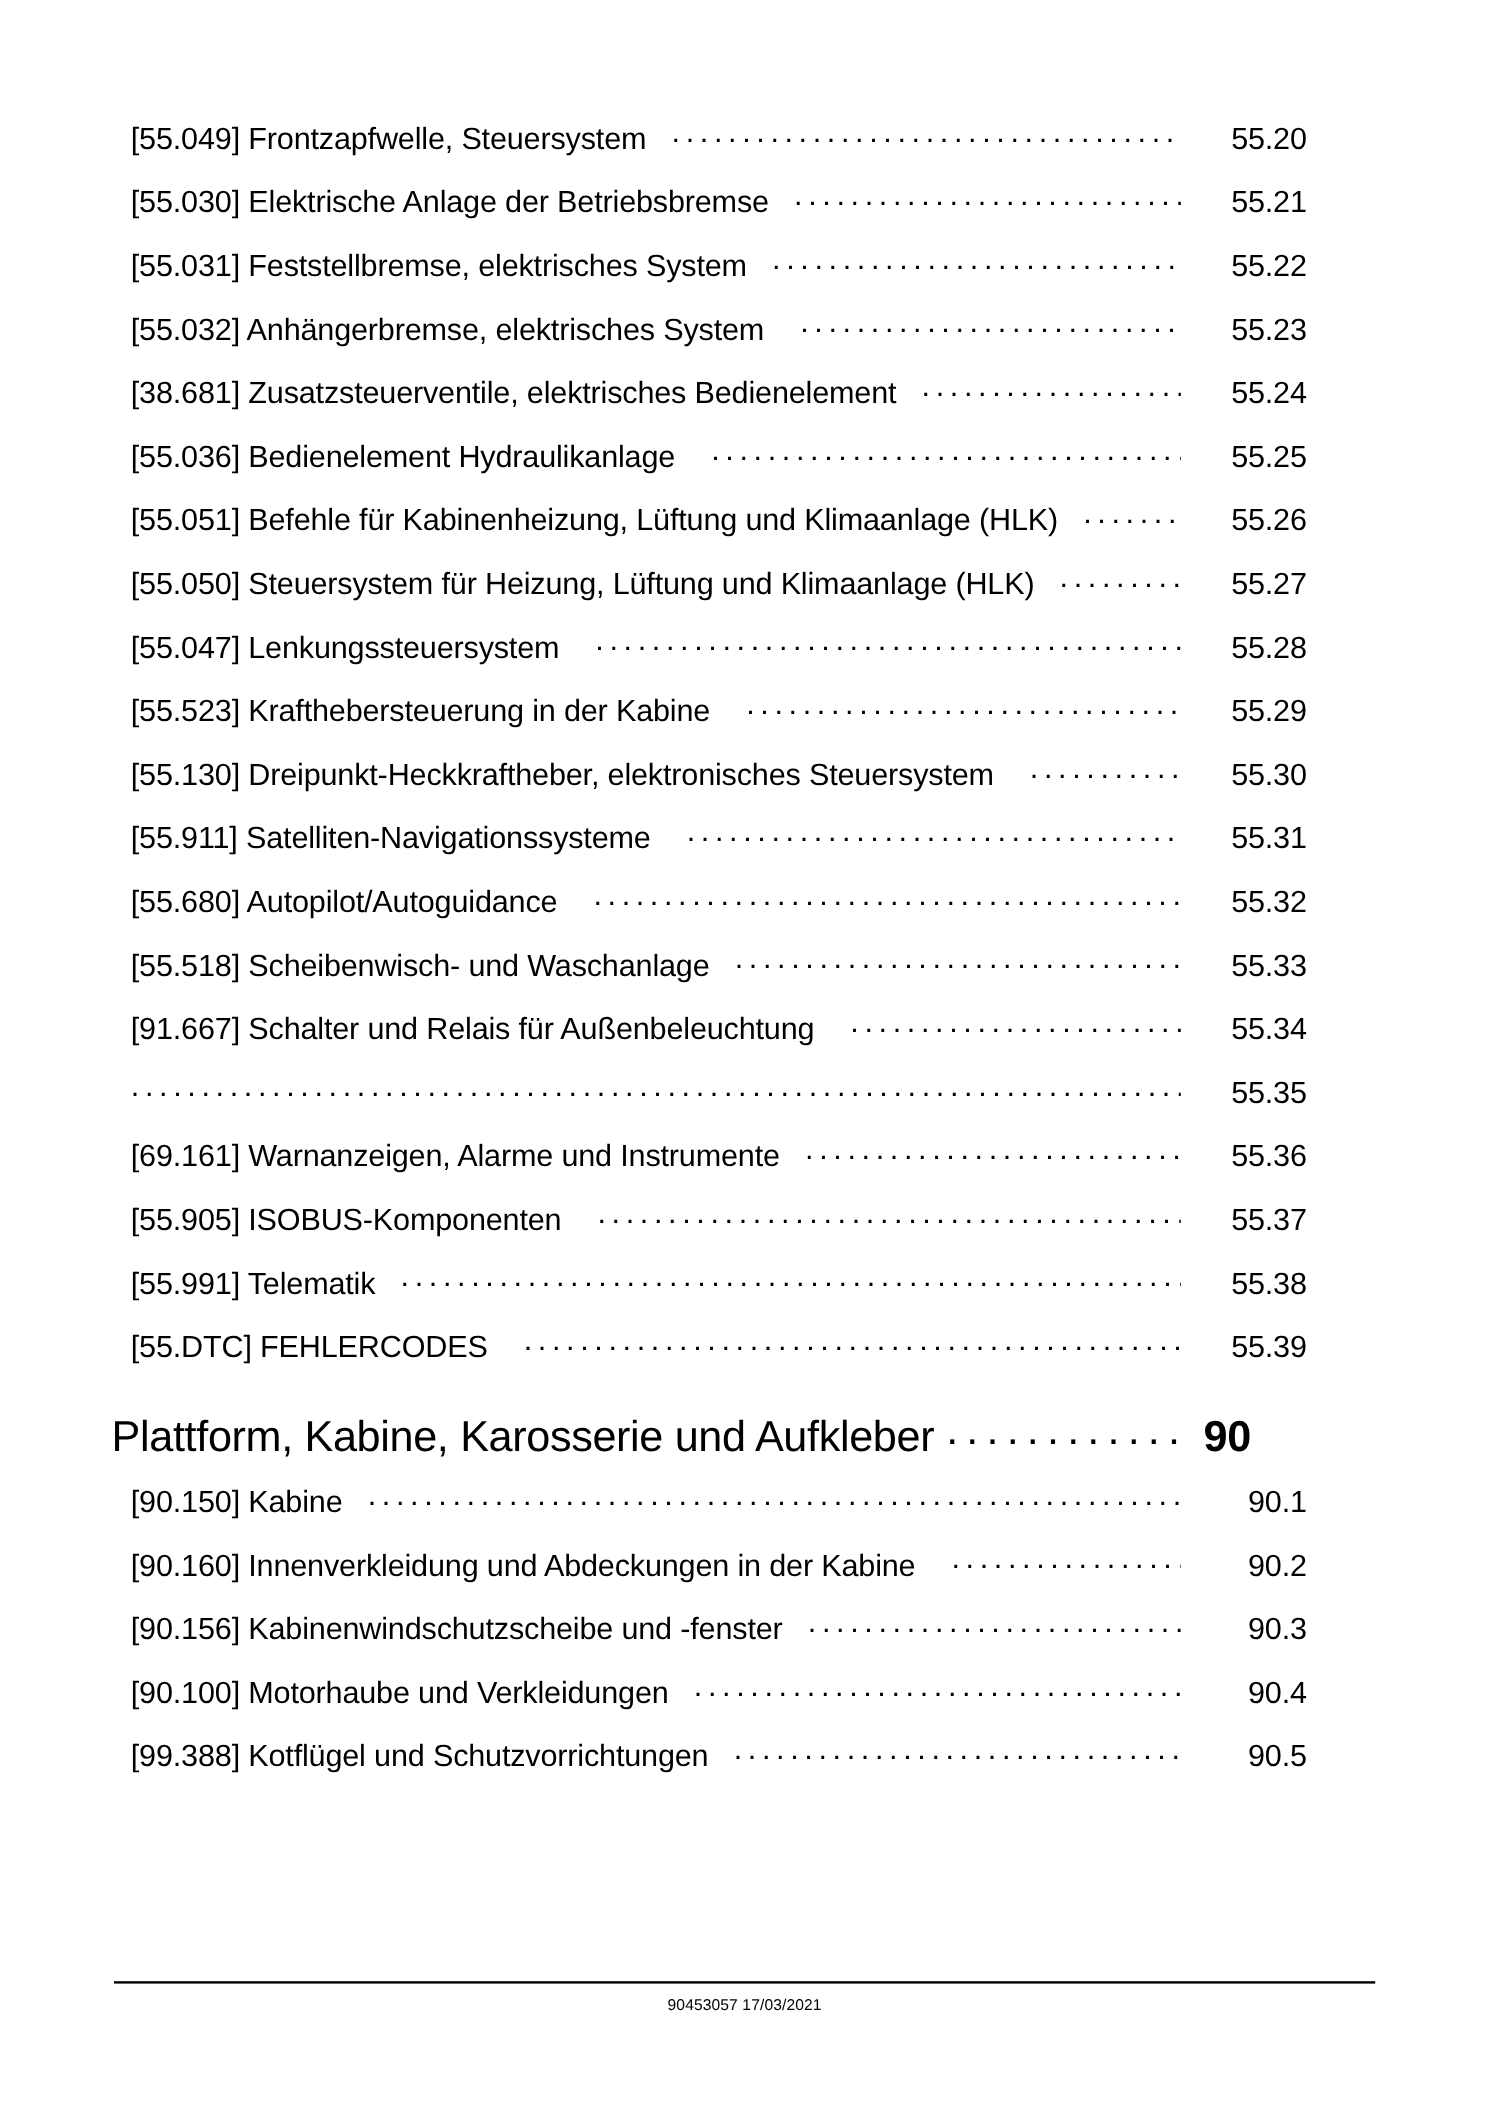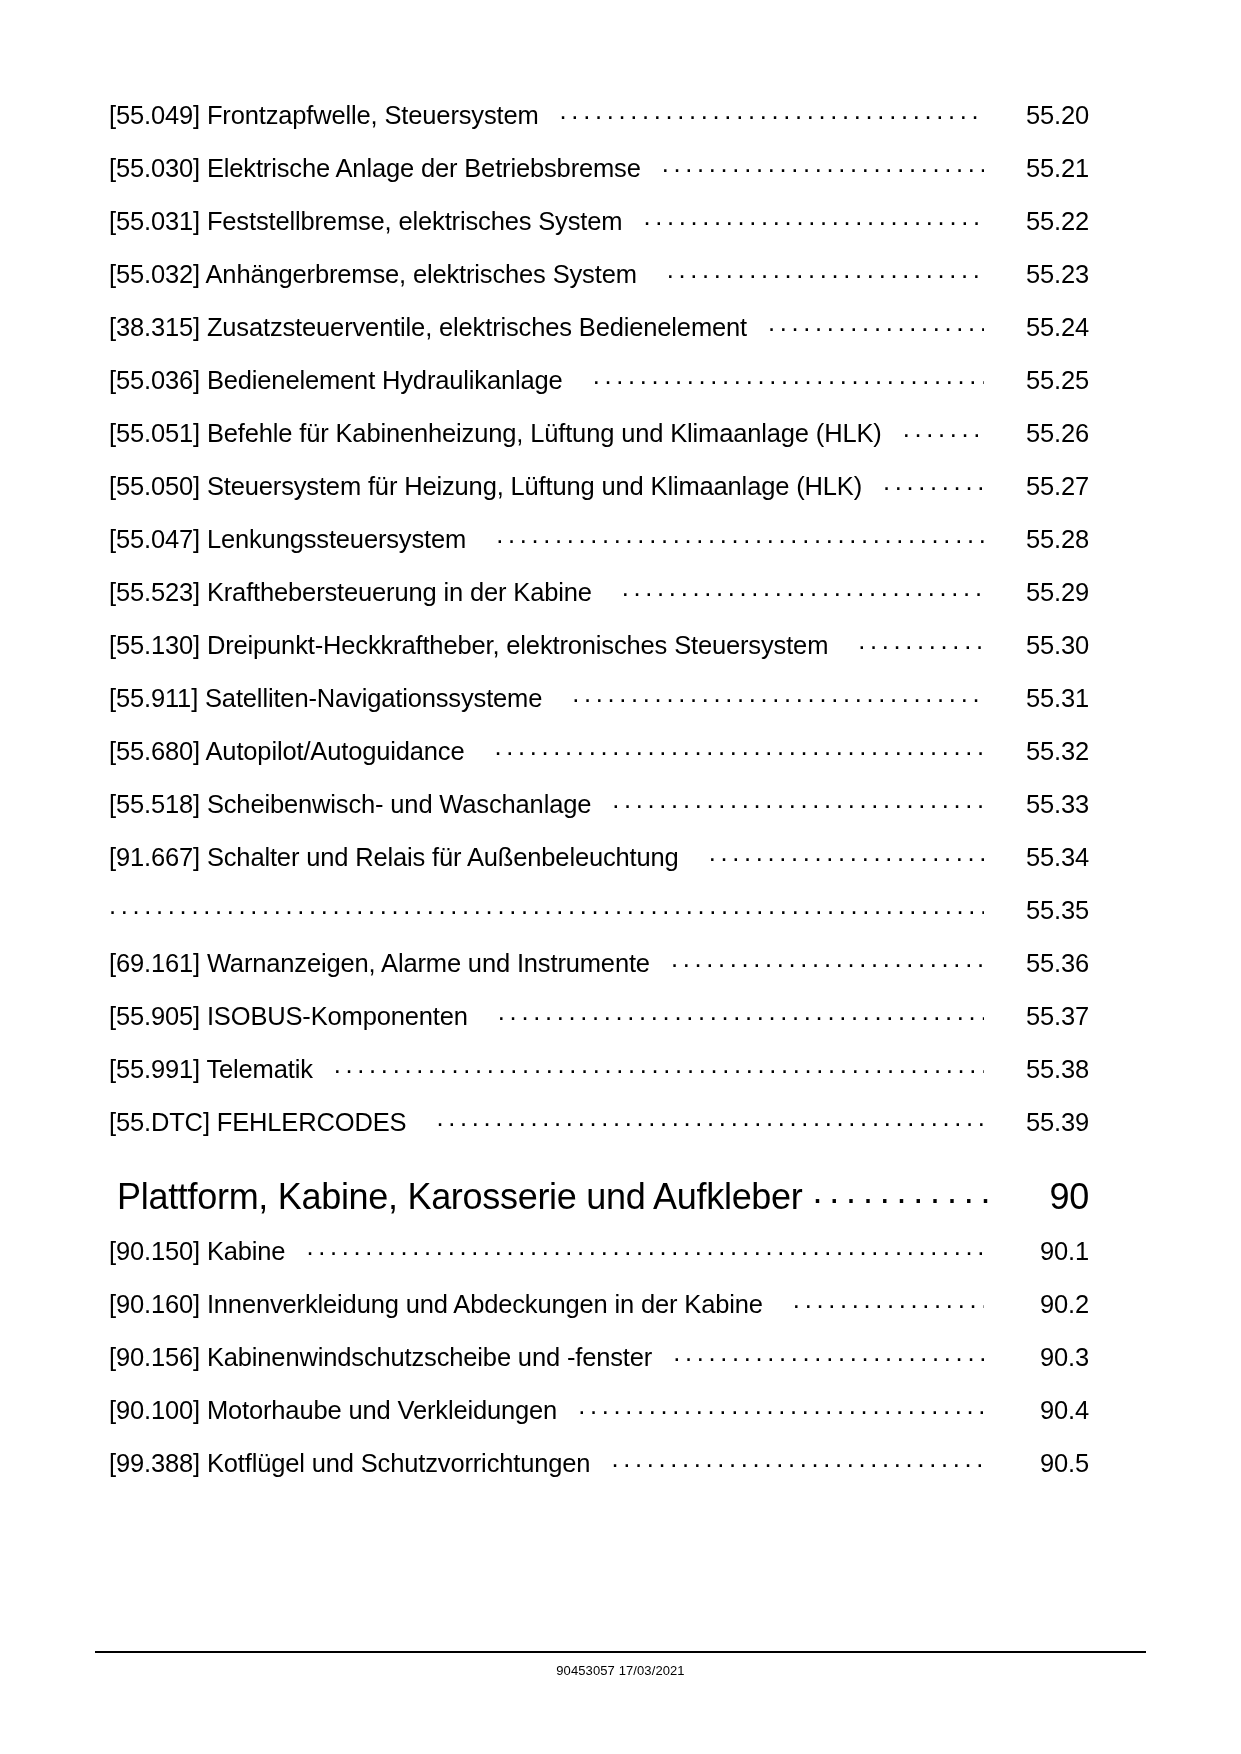--- a/index.html
+++ b/index.html
@@ -89,44 +89,43 @@
     box-sizing: border-box;
     padding-top: 18px;
     margin-left: -16px;
     width: calc(100% + 16px);
     white-space: nowrap;
     overflow: hidden;
   }
   .toc-section .label {
     flex: 0 0 auto;
     letter-spacing: -0.3px;
-    margin-left: 24px;
   }
   .toc-section .leader {
     flex: 1 1 auto;
     overflow: hidden;
     height: 1em;
     position: relative;
     margin-left: 10px;
   }
   .toc-section .leader::before {
     content: ". . . . . . . . . . . . . . . . . . . . . . . . . . . . . . . . . . . . . . . . . . . . . . . . . . . . . . . . . . . . . . . . . . . . . . . . . . . . . . . . . . . . . . . . . . . . . . .";
     position: absolute;
     left: 0;
     bottom: 0;
     white-space: nowrap;
     letter-spacing: -1.6px;
     font-size: 36px;
   }
   .toc-section .pageno {
     flex: 0 0 auto;
-    text-align: right;
     min-width: 86px;
     padding-left: 10px;
     letter-spacing: -0.3px;
+    font-weight: bold;
   }
 
   
   .footer {
     position: absolute;
     left: 95px;
     right: 95px;
     bottom: 76px;
   }
   .footer-rule {
@@ -160,21 +159,21 @@
         <span class="label">[55.031] Feststellbremse, elektrisches System</span>
         <span class="leader"></span>
         <span class="pageno">55.22</span>
       </div>
       <div class="toc-entry loose">
         <span class="label">[55.032] Anhängerbremse, elektrisches System</span>
         <span class="leader"></span>
         <span class="pageno">55.23</span>
       </div>
       <div class="toc-entry tight">
-        <span class="label">[38.315] Zusatzsteuerventile, elektrisches Bedienelement</span>
+        <span class="label">[38.681] Zusatzsteuerventile, elektrisches Bedienelement</span>
         <span class="leader"></span>
         <span class="pageno">55.24</span>
       </div>
       <div class="toc-entry loose">
         <span class="label">[55.036] Bedienelement Hydraulikanlage</span>
         <span class="leader"></span>
         <span class="pageno">55.25</span>
       </div>
       <div class="toc-entry tight">
         <span class="label">[55.051] Befehle für Kabinenheizung, Lüftung und Klimaanlage (HLK)</span>

